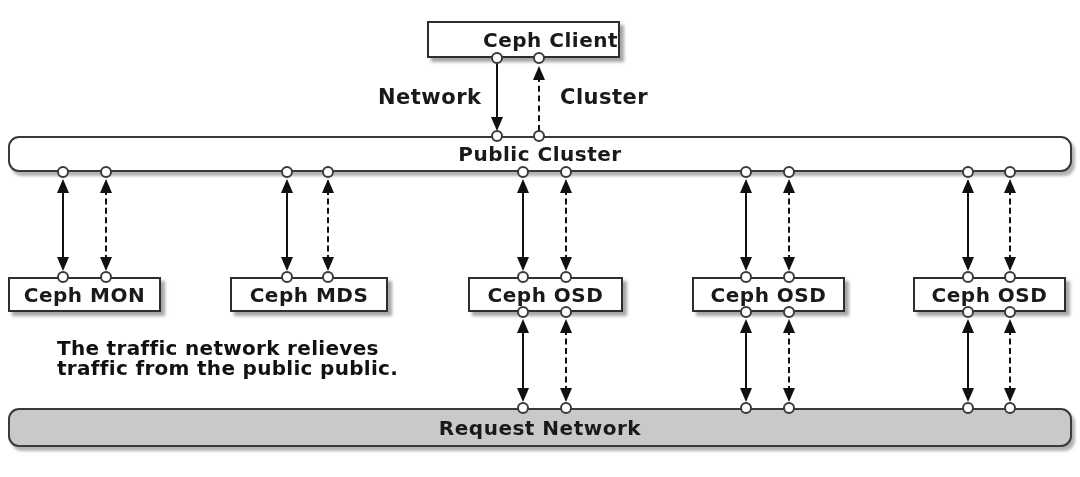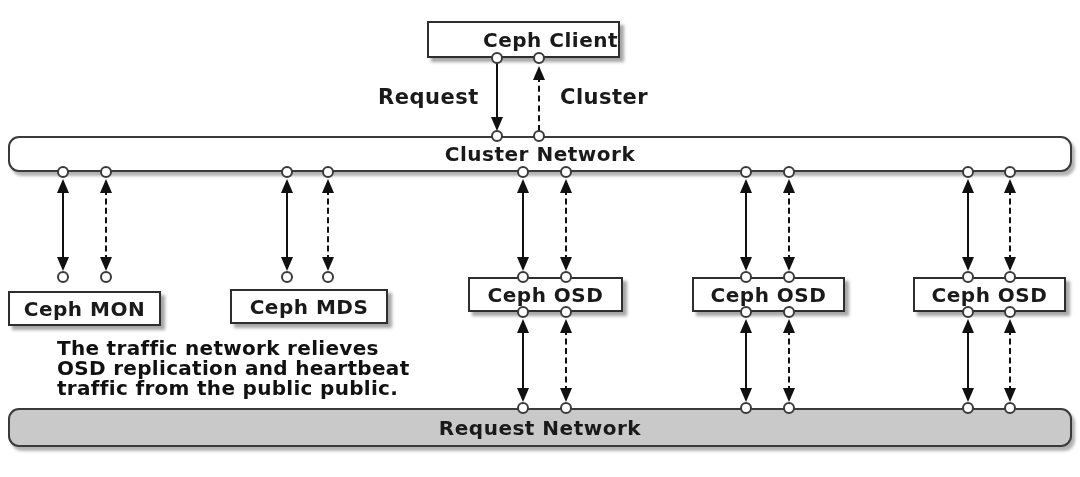--- a/index.html
+++ b/index.html
@@ -115,46 +115,46 @@
 </style>
 </head>
 <body>
 
 <div id="canvas">
 
   <div class="node-box" id="client-box" style="left:427px; top:21px; width:193px; height:37px;justify-content:flex-end;">
     <span>Ceph Client</span>
   </div>
 
-  <div class="flow-label" style="left:378px; top:85px;">Request</div>
+  <div class="flow-label" style="left:378px; top:85px;">Network</div>
   <div class="flow-label" style="left:560px; top:85px;">Cluster</div>
 
   <div>
     <div class="varrow no-top-head" style="left:491px; top:63px; height:68px;">
       <div class="shaft"></div>
       <div class="head-down"></div>
     </div>
     <div class="varrow dashed no-bottom-head" style="left:533px; top:66px; height:65px;">
       <div class="shaft"></div>
       <div class="head-up"></div>
     </div>
   </div>
 
   <div class="net-bar" id="public-bar">
-    <span>Cluster Network</span>
+    <span>Public Cluster</span>
   </div>
 
   <div class="net-bar" id="cluster-bar">
     <span>Request Network</span>
   </div>
 
-  <div class="node-box" style="left:8px;   top:277px; width:153px; height:35px;margin-top:14px;">
+  <div class="node-box" style="left:8px;   top:277px; width:153px; height:35px;">
     <span>Ceph MON</span>
   </div>
-  <div class="node-box" style="left:230px; top:289px; width:158px; height:35px;">
+  <div class="node-box" style="left:230px; top:277px; width:158px; height:35px;">
     <span>Ceph MDS</span>
   </div>
   <div class="node-box" style="left:468px; top:277px; width:155px; height:35px;">
     <span>Ceph OSD</span>
   </div>
   <div class="node-box" style="left:692px; top:277px; width:153px; height:35px;">
     <span>Ceph OSD</span>
   </div>
   <div class="node-box" style="left:913px; top:277px; width:153px; height:35px;">
     <span>Ceph OSD</span>
@@ -295,17 +295,16 @@
 
   <div class="port" style="left:517px;  top:402px;"></div>
   <div class="port" style="left:560px;  top:402px;"></div>
   <div class="port" style="left:740px;  top:402px;"></div>
   <div class="port" style="left:783px;  top:402px;"></div>
   <div class="port" style="left:962px;  top:402px;"></div>
   <div class="port" style="left:1004px; top:402px;"></div>
 
   <div id="annotation">
     <div>The traffic network relieves</div>
-    <div>OSD replication and heartbeat</div>
     <div>traffic from the public public.</div>
   </div>
 
 </div>
 
 </body></html>

